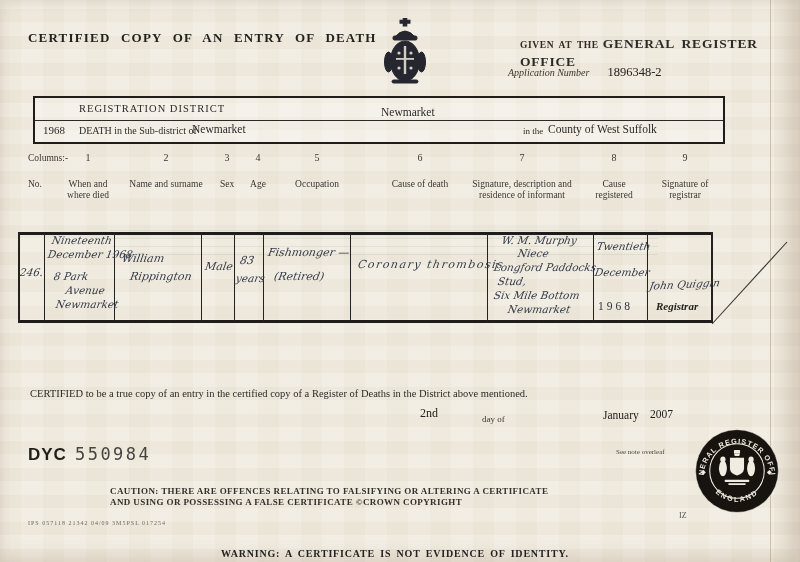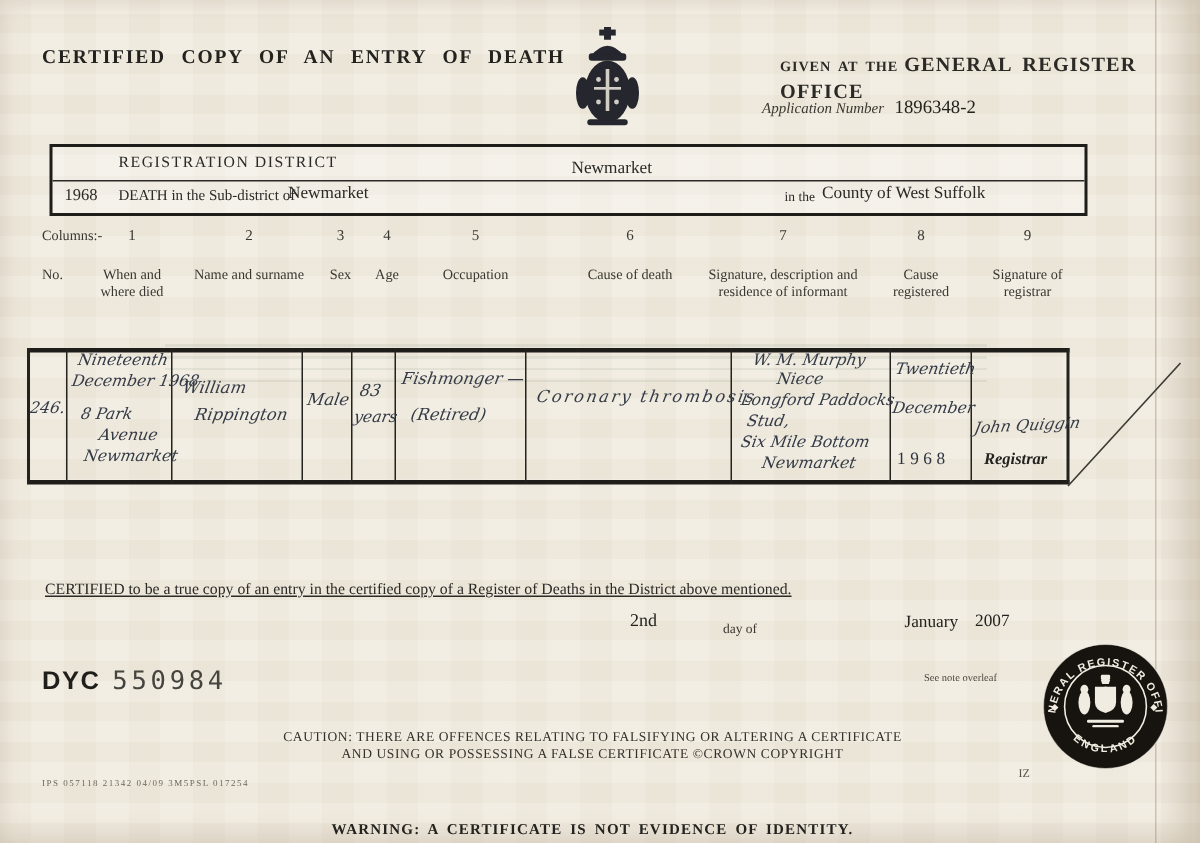--- a/index.html
+++ b/index.html
@@ -28,21 +28,21 @@
   .hw-sm{font-size:10.5px;}
   .vline{position:absolute;width:1.2px;background:#23221e;top:232px;height:90px;}
   .printed-registrar{font-family:"Liberation Serif",serif;font-weight:bold;font-style:italic;font-size:11px;color:#23221e;}
   .stamp1968{font-family:"Liberation Serif",serif;font-size:11.5px;letter-spacing:3px;color:#2c3340;}
   .cert-line{font-size:10.5px;color:#2b2a26;}
   .dayof{font-size:9px;color:#3a3831;}
   .filled{font-size:11.5px;color:#23221e;}
   .serial-prefix{font-family:"Liberation Sans",sans-serif;font-weight:bold;font-size:17px;color:#1f1e1b;letter-spacing:1px;}
   .serial-num{font-family:"DejaVu Sans Mono",monospace;font-size:17px;color:#45443f;letter-spacing:2.5px;font-weight:400;}
   .seenote{font-size:7px;color:#4a473f;}
-  .caution{font-size:9px;letter-spacing:0.4px;color:#33312b;text-align:center;line-height:1.3;}
+  .caution{font-size:9px;letter-spacing:0.4px;color:#33312b;text-align:left;line-height:1.3;font-weight:bold;}
   .warning{font-size:10px;font-weight:bold;letter-spacing:0.8px;word-spacing:2px;color:#23221e;text-align:center;}
   .printcode{font-size:6px;color:#6e695d;letter-spacing:1px;}
   .sheetmark{font-size:8px;color:#55524a;}
   .faintband{
     background-image:repeating-linear-gradient(0deg, rgba(104,128,104,0.20) 0 1.5px, transparent 1.5px 8px);
     opacity:0.55;filter:blur(0.4px);
   }
   .edge-line{position:absolute;top:0;bottom:0;width:1px;background:rgba(160,138,106,0.45);}
   .edge-shade{position:absolute;top:0;bottom:0;right:0;width:28px;background:linear-gradient(90deg, rgba(150,128,96,0) 0%, rgba(150,128,96,0.14) 100%);}
 </style>
@@ -78,21 +78,21 @@
       </g>
     </svg>
   </div>
 
   <div class="abs" style="left:520px;top:34px;">
     <span class="smallcaps">GIVEN AT THE</span>
     <span class="bigoffice">GENERAL REGISTER OFFICE</span>
   </div>
   <div class="abs" style="left:508px;top:62px;">
     <span class="applabel">Application Number</span>
-    <span class="appnum" style="margin-left:3px;">1896348-2</span>
+    <span class="appnum" style="margin-left:14px;">1896348-2</span>
   </div>
 
   <div class="abs regbox" style="left:33px;top:96px;width:688px;height:44px;">
     <div class="rowdiv"></div>
     <span class="abs" style="left:44px;top:5px;font-size:10.5px;letter-spacing:1px;">REGISTRATION DISTRICT</span>
     <span class="abs" style="left:346px;top:8px;font-size:11.5px;">Newmarket</span>
     <span class="abs" style="left:8px;top:26px;font-size:11px;">1968</span>
     <span class="abs" style="left:44px;top:27px;font-size:10px;">DEATH in the Sub-district of</span>
     <span class="abs" style="left:157px;top:25px;font-size:11.5px;">Newmarket</span>
     <span class="abs" style="left:488px;top:28px;font-size:9px;">in the</span>
@@ -169,21 +169,21 @@
   <span class="abs hw hw-sm" style="left:494px;top:289px;">Six Mile Bottom</span>
   <span class="abs hw hw-sm" style="left:508px;top:303px;">Newmarket</span>
 
   <span class="abs hw hw-sm" style="left:597px;top:240px;">Twentieth</span>
   <span class="abs hw hw-sm" style="left:595px;top:266px;">December</span>
   <span class="abs stamp1968" style="left:598px;top:300px;">1968</span>
 
   <span class="abs hw hw-sm" style="left:650px;top:278px;transform:skewX(-14deg) rotate(-3deg);">John Quiggin</span>
   <span class="abs printed-registrar" style="left:656px;top:300px;">Registrar</span>
 
-  <div class="abs cert-line" style="left:30px;top:388px;text-decoration:underline;">CERTIFIED to be a true copy of an entry in the certified copy of a Register of Deaths in the District above mentioned.</div>
+  <div class="abs cert-line" style="left:30px;top:388px;">CERTIFIED to be a true copy of an entry in the certified copy of a Register of Deaths in the District above mentioned.</div>
   <span class="abs filled" style="left:420px;top:406px;font-size:12px;">2nd</span>
   <span class="abs dayof" style="left:482px;top:414px;">day of</span>
   <span class="abs filled" style="left:558px;top:409px;margin-left:45px;">January</span>
   <span class="abs filled" style="left:650px;top:408px;">2007</span>
 
   <div class="abs" style="left:28px;top:444px;">
     <span class="serial-prefix">DYC</span>
     <span class="serial-num" style="margin-left:4px;">550984</span>
   </div>
   <span class="abs seenote" style="left:616px;top:448px;">See note overleaf</span>

